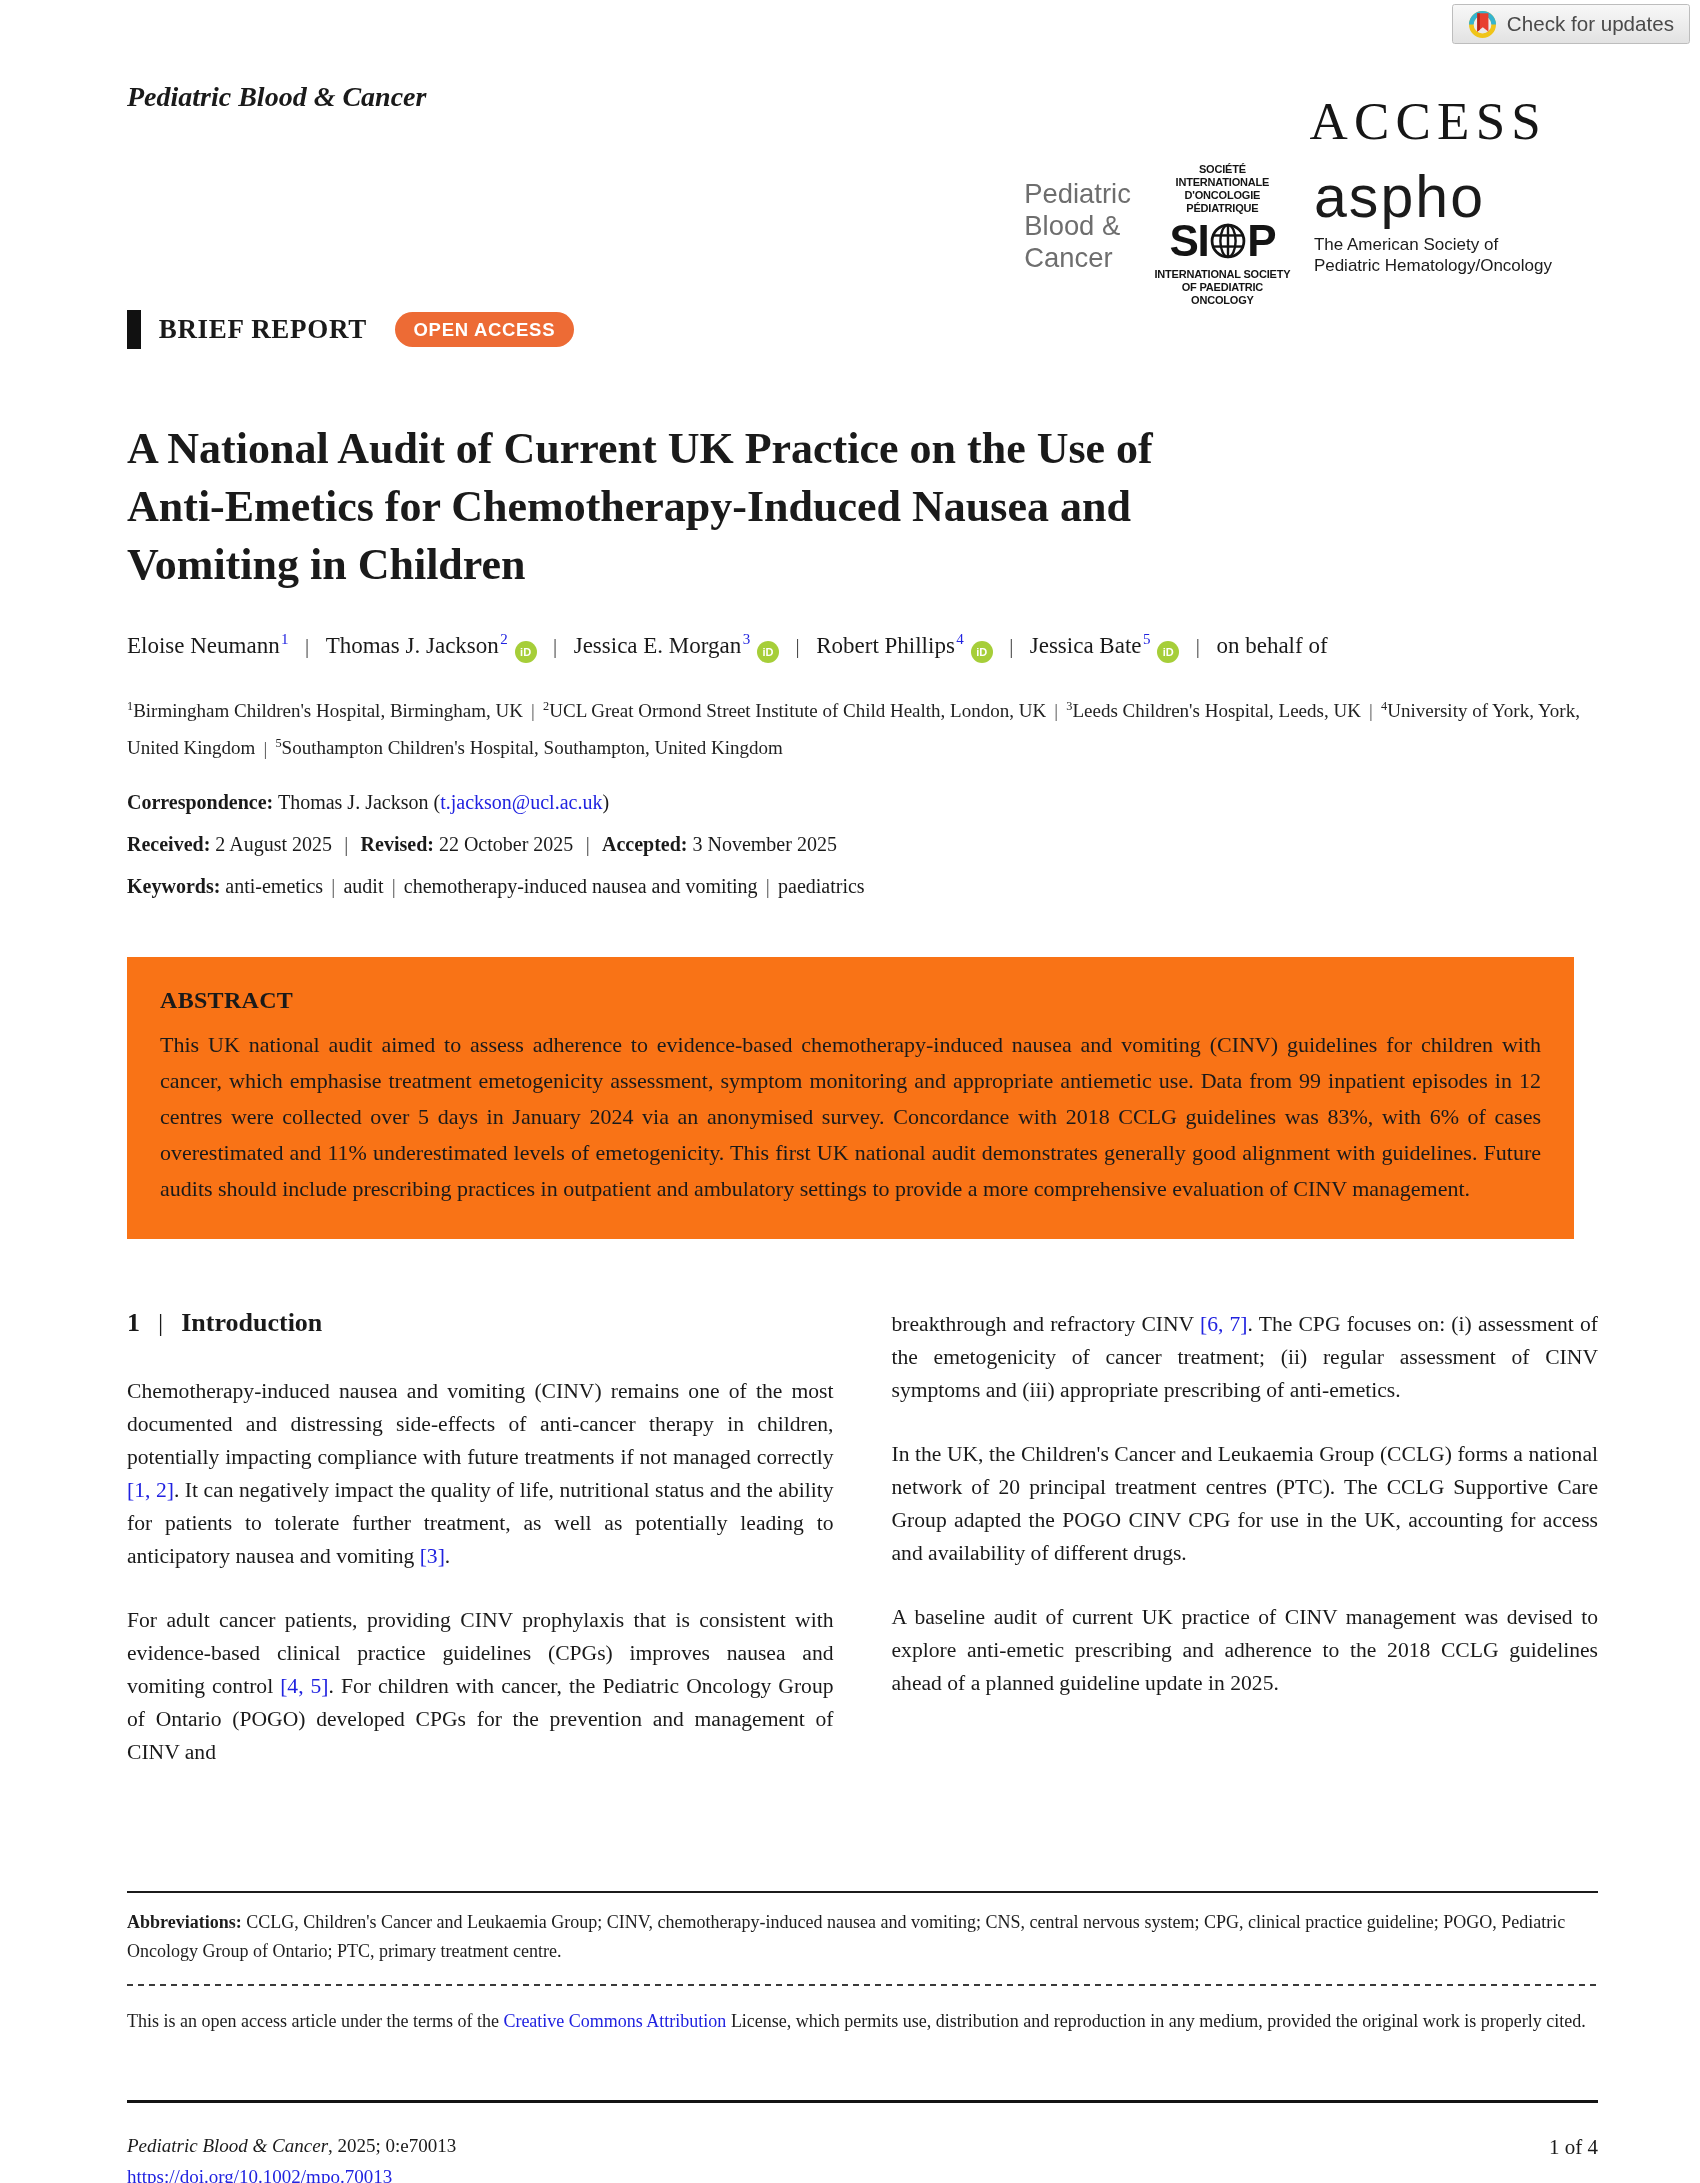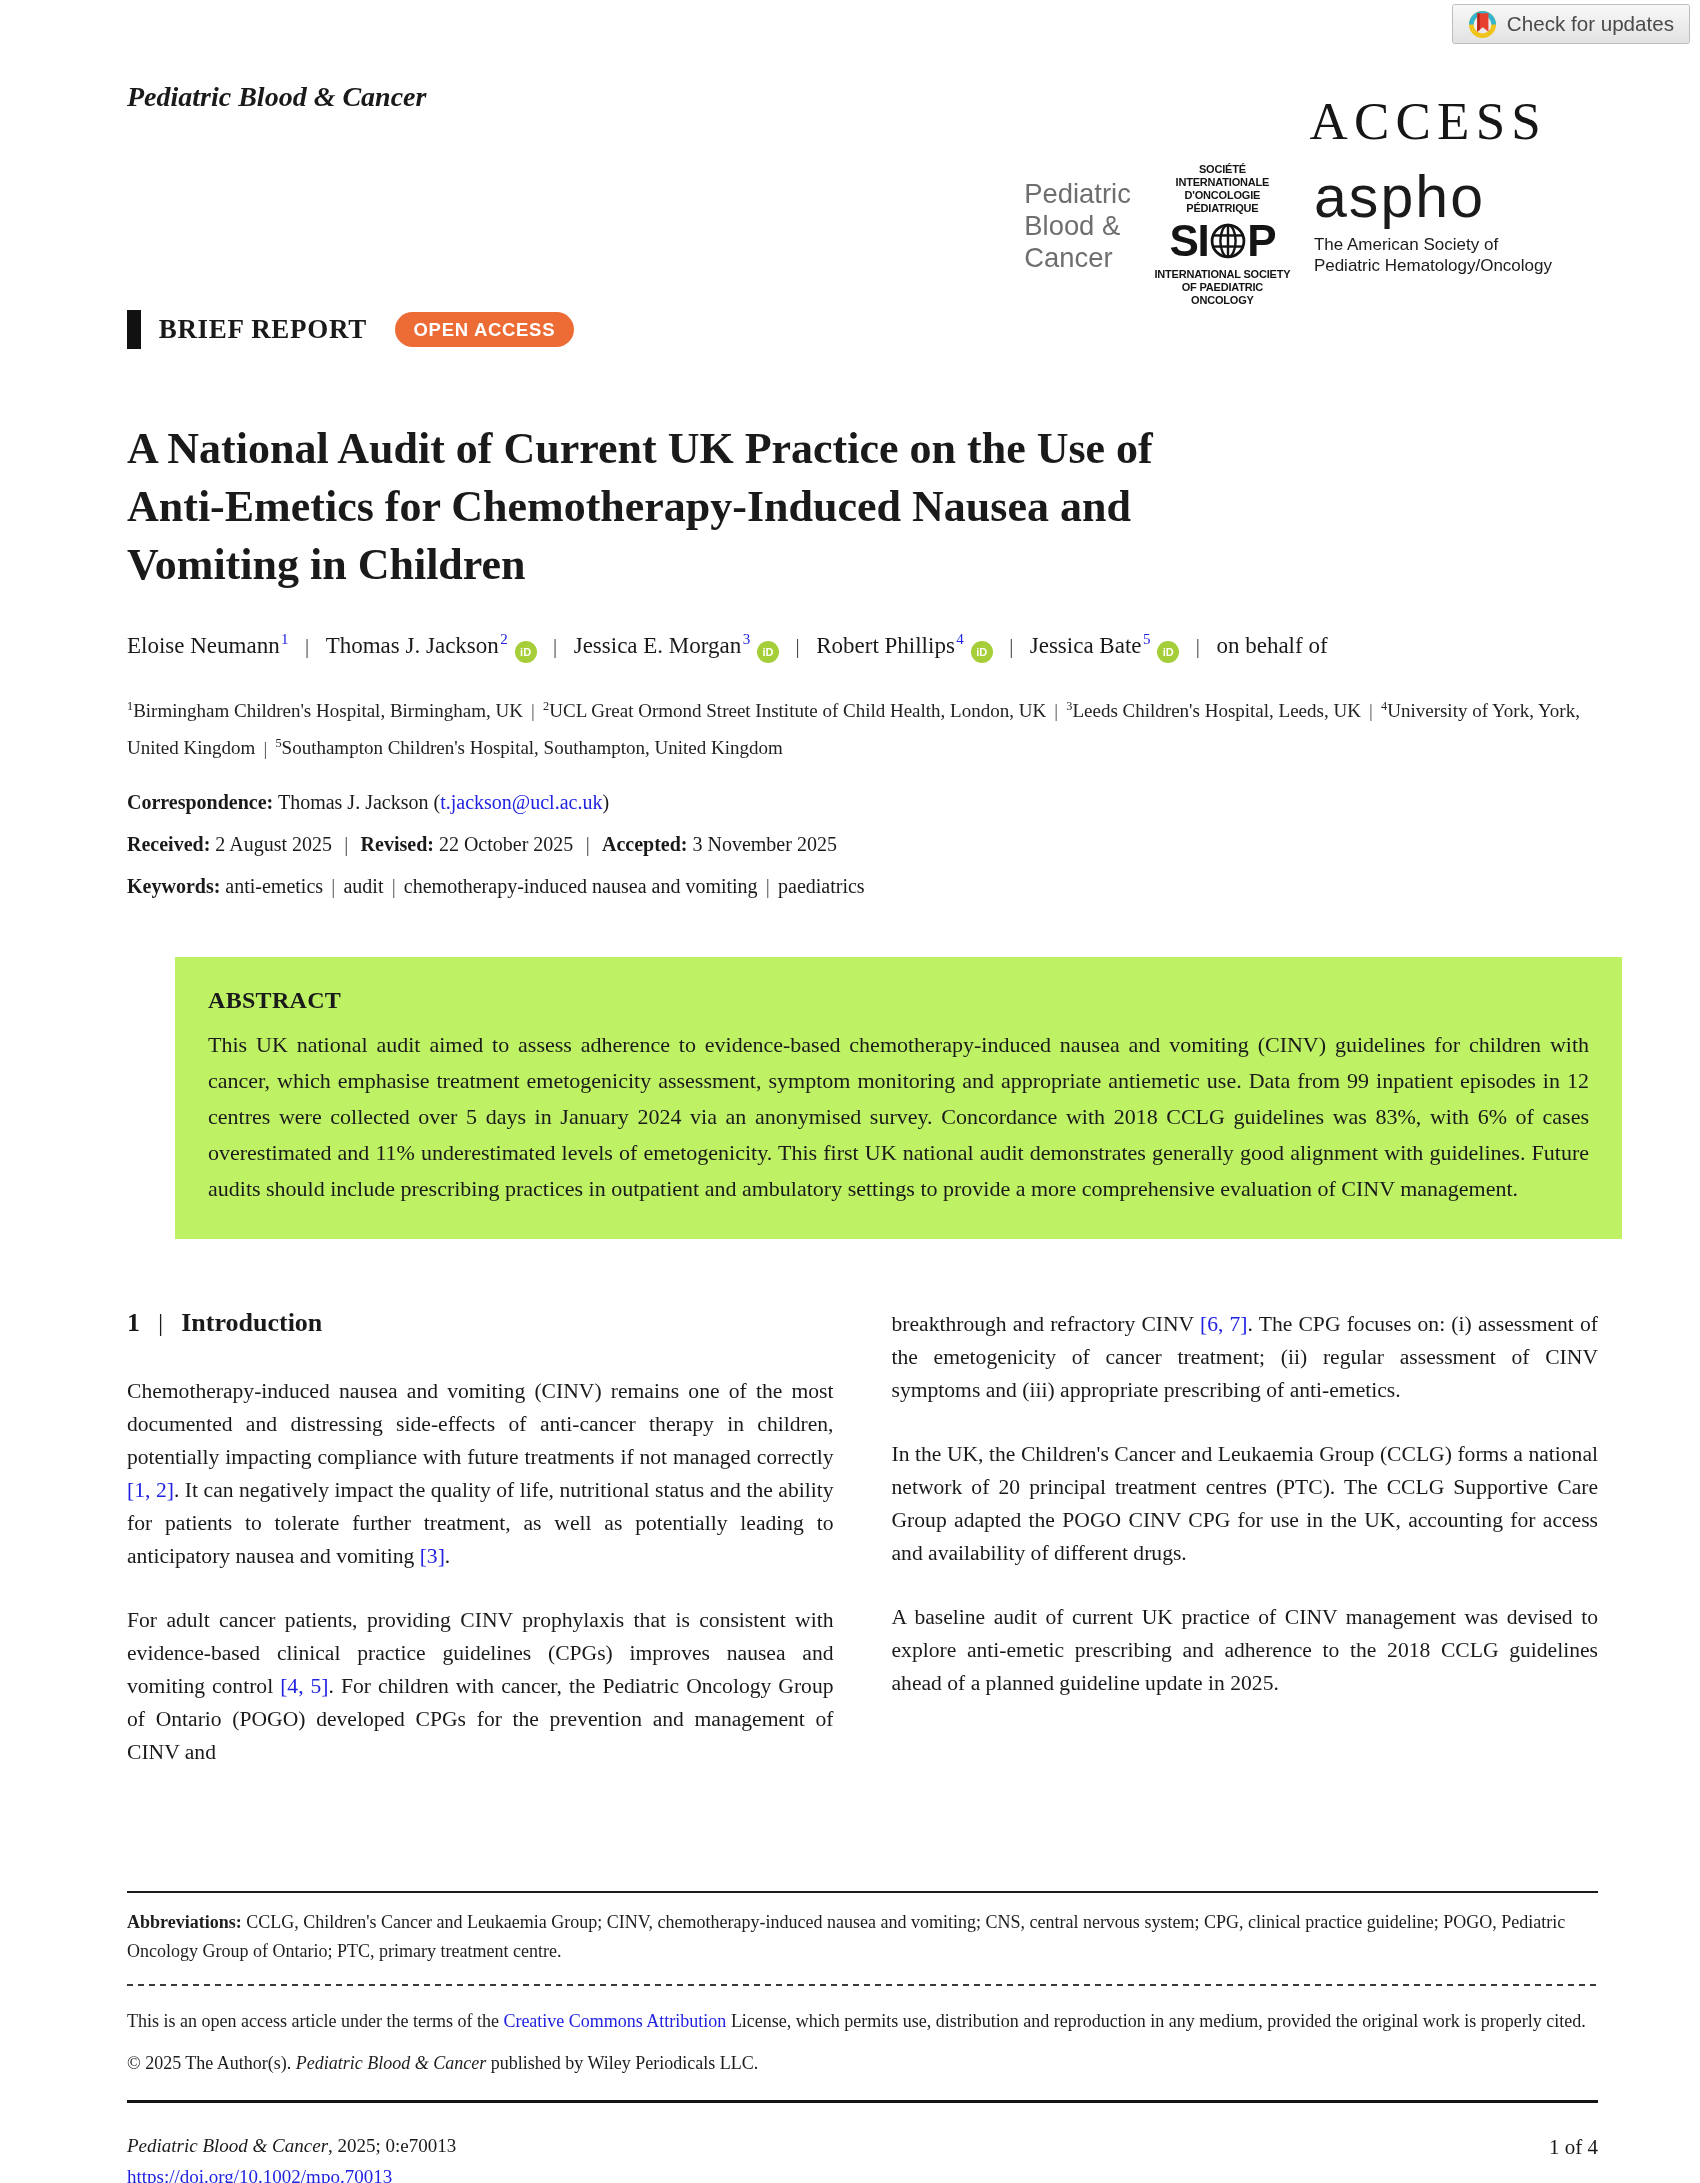--- a/index.html
+++ b/index.html
@@ -163,21 +163,21 @@
       <b>Correspondence:</b>
       <span> </span>
       <span>Thomas J. Jackson</span>
       <span> (</span><span class="link" style="color: rgb(32, 34, 224);">t.jackson@ucl.ac.uk</span><span>)</span>
     </div>
 
     <div class="dates"><b>Received: </b><span>2 August 2025</span><span class="dsep">|</span><b>Revised: </b><span>22 October 2025</span><span class="dsep">|</span><b>Accepted: </b><span>3 November 2025</span></div>
 
     <div class="keywords"><b>Keywords: </b><span>anti-emetics</span><span class="fsep">|</span><span>audit</span><span class="fsep">|</span><span>chemotherapy-induced nausea and vomiting</span><span class="fsep">|</span><span>paediatrics</span></div>
 
-    <div class="abstract" style="background: #bef264; margin-left: 48px;">
+    <div class="abstract" style="background: #f97316;">
       <h2>ABSTRACT</h2>
       <p>This UK national audit aimed to assess adherence to evidence-based chemotherapy-induced nausea and vomiting (CINV) guidelines for children with cancer, which emphasise treatment emetogenicity assessment, symptom monitoring and appropriate antiemetic use. Data from 99 inpatient episodes in 12 centres were collected over 5 days in January 2024 via an anonymised survey. Concordance with 2018 CCLG guidelines was 83%, with 6% of cases overestimated and 11% underestimated levels of emetogenicity. This first UK national audit demonstrates generally good alignment with guidelines. Future audits should include prescribing practices in outpatient and ambulatory settings to provide a more comprehensive evaluation of CINV management.</p>
     </div>
 
     <div class="cols">
       <div class="col">
         <div class="sec-head">
           <span>1</span><span class="pipe">|</span><span>Introduction</span>
         </div>
         <p><span>Chemotherapy-induced nausea and vomiting (CINV) remains one of the most documented and distressing side-effects of anti-cancer therapy in children, potentially impacting compliance with future treatments if not managed correctly </span><span class="cite" style="color: rgb(32, 34, 224);">[1, 2]</span><span>. It can negatively impact the quality of life, nutritional status and the ability for patients to tolerate further treatment, as well as potentially leading to anticipatory nausea and vomiting </span><span class="cite" style="color: rgb(32, 34, 224);">[3]</span><span>.</span></p>
@@ -189,21 +189,20 @@
         <p><span>A baseline audit of current UK practice of CINV management was devised to explore anti-emetic prescribing and adherence to the 2018 CCLG guidelines ahead of a planned guideline update in 2025.</span></p>
       </div>
     </div>
   </div>
 
   <div class="footnotes">
     <div class="fn-rule"></div>
     <div><b>Abbreviations: </b><span>CCLG, Children's Cancer and Leukaemia Group; CINV, chemotherapy-induced nausea and vomiting; CNS, central nervous system; CPG, clinical practice guideline; POGO, Pediatric Oncology Group of Ontario; PTC, primary treatment centre.</span></div>
     <div class="dashed"></div>
     <div class="oa-note"><span>This is an open access article under the terms of the </span><span class="link" style="color: rgb(32, 34, 224);">Creative Commons Attribution</span><span> License, which permits use, distribution and reproduction in any medium, provided the original work is properly cited.</span></div>
-    <div class="copyright"><span>© 2025 The Author(s). </span><span class="i">Pediatric Blood &amp; Cancer</span><span> published by Wiley Periodicals LLC.</span></div>
   </div>
 
   <div class="footer">
     <div class="ft-rule"></div>
     <div class="ft-row">
       <div>
         <div class="ft-cit"><span class="i">Pediatric Blood &amp; Cancer</span><span>, 2025; 0:e70013</span></div>
         <div class="ft-doi link" style="color: rgb(32, 34, 224);">https://doi.org/10.1002/mpo.70013</div>
       </div>
       <div class="ft-page">1 of 4</div>

